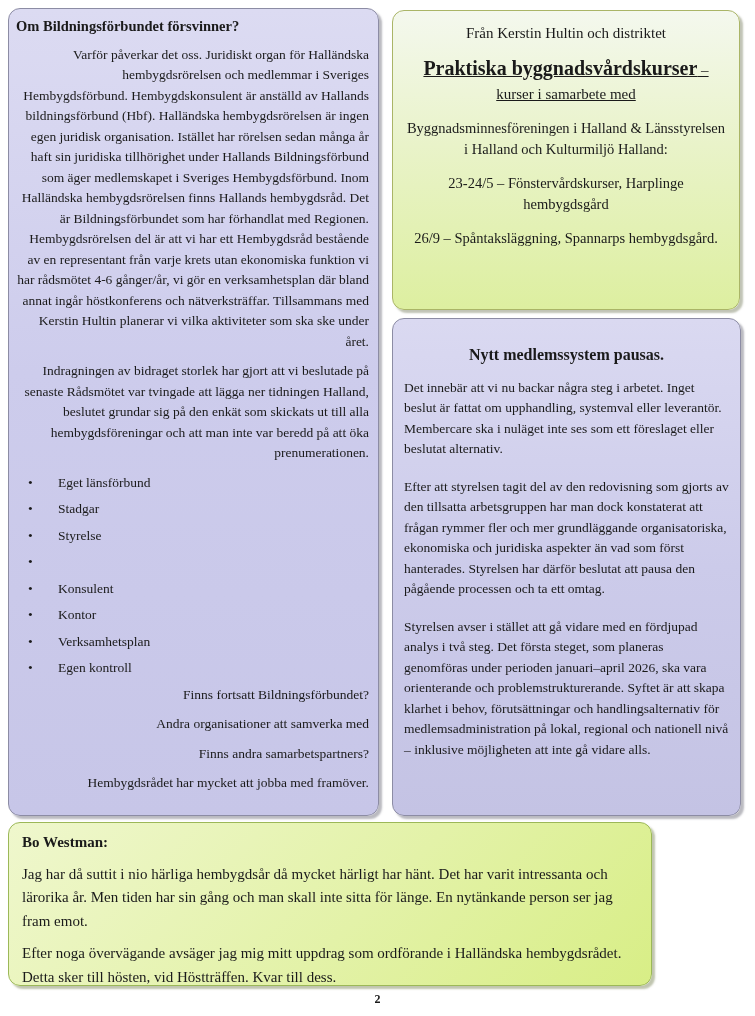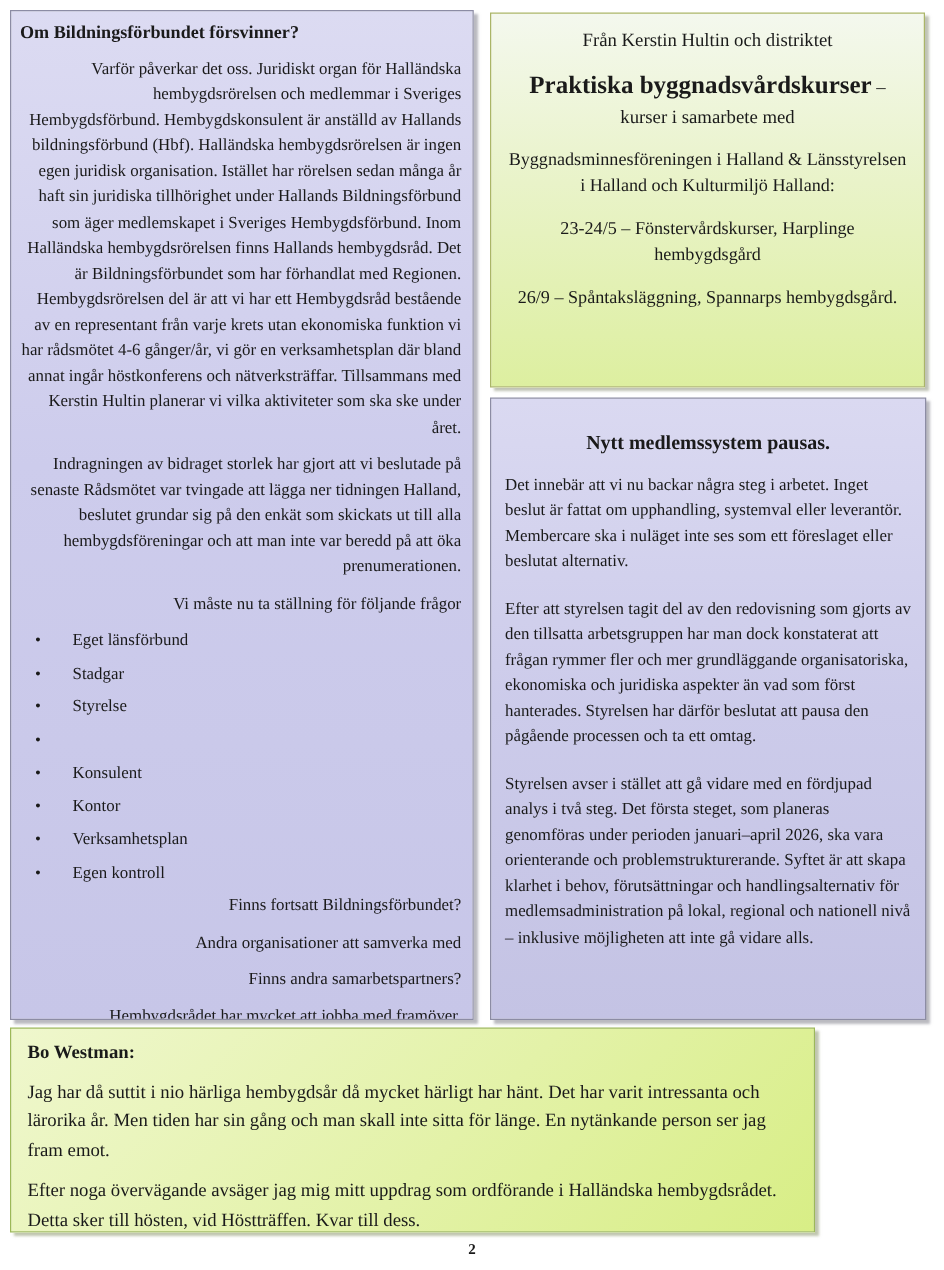--- a/index.html
+++ b/index.html
@@ -4,21 +4,21 @@
 <style>
   html, body { margin:0; padding:0; }
   body {
     width:755px; height:1016px;
     background:#ffffff;
     font-family:"Liberation Serif","DejaVu Serif",serif;
     color:#1a1a1a;
     position:relative;
     overflow:hidden;
   }
-  .box { position:absolute; box-sizing:border-box; overflow:hidden; }
+  .box { position:absolute; box-sizing:border-box; overflow:hidden;border-radius:12px; }
 
   
   #left-box {
     left:8px; top:8px; width:371px; height:808px;
     background:linear-gradient(180deg,#dcdbf2 0%, #cdccec 45%, #c7c6e8 100%);
     border:1px solid #8c8ca4;
     box-shadow:3px 3px 2px rgba(130,130,140,0.55);
     padding:5px 9px 4px 7px;
     font-size:13.5px; line-height:20.5px;
   }
@@ -32,21 +32,21 @@
   #kerstin-box {
     left:392px; top:10px; width:348px; height:300px;
     background:linear-gradient(180deg,#f4f8ee 0%, #e9f3c9 45%, #ddefa0 100%);
     border:1px solid #aab567;
     box-shadow:3px 3px 2px rgba(140,145,120,0.55);
     padding:10px 12px;
     text-align:center;
     font-size:14.5px; line-height:21px;
   }
   #kerstin-box .box-title { font-weight:normal; font-size:15px; margin:2px 0 12px 0; }
-  #kerstin-box .big-heading { font-size:15px; margin:0 0 12px 0; line-height:24px; }
+  #kerstin-box .big-heading { font-size:15px; margin:0 0 12px 0; line-height:24px;text-decoration:underline; }
   #kerstin-box .big-heading .strong { font-weight:bold; font-size:20px; }
   #kerstin-box p { margin:0 0 13px 0; }
 
   
   #medlems-box {
     left:392px; top:318px; width:349px; height:498px;
     background:linear-gradient(180deg,#dad9f1 0%, #cccbea 50%, #c4c3e4 100%);
     border:1px solid #8c8ca4;
     box-shadow:3px 3px 2px rgba(130,130,140,0.55);
     padding:22px 11px;
@@ -72,21 +72,20 @@
     text-align:center; font-weight:bold; font-size:12px;
   }
 </style>
 </head>
 <body>
 
 <div class="box" id="left-box">
   <div class="box-title">Om Bildningsförbundet försvinner?</div>
   <p>Varför påverkar det oss. Juridiskt organ för Halländska hembygdsrörelsen och medlemmar i Sveriges Hembygdsförbund. Hembygdskonsulent är anställd av Hallands bildningsförbund (Hbf). Halländska hembygdsrörelsen är ingen egen juridisk organisation. Istället har rörelsen sedan många år haft sin juridiska tillhörighet under Hallands Bildningsförbund som äger medlemskapet i Sveriges Hembygdsförbund. Inom Halländska hembygdsrörelsen finns Hallands hembygdsråd. Det är Bildningsförbundet som har förhandlat med Regionen. Hembygdsrörelsen del är att vi har ett Hembygdsråd bestående av en representant från varje krets utan ekonomiska funktion vi har rådsmötet 4-6 gånger/år, vi gör en verksamhetsplan där bland annat ingår höstkonferens och nätverksträffar. Tillsammans med Kerstin Hultin planerar vi vilka aktiviteter som ska ske under året.</p>
   <p>Indragningen av bidraget storlek har gjort att vi beslutade på senaste Rådsmötet var tvingade att lägga ner tidningen Halland, beslutet grundar sig på den enkät som skickats ut till alla hembygdsföreningar och att man inte var beredd på att öka prenumerationen.</p>
-  <p>Vi måste nu ta ställning för följande frågor</p>
 
   <div class="bullet-row">
     <span class="dot">•</span>
     <span>Eget länsförbund</span>
   </div>
   <div class="bullet-row">
     <span class="dot">•</span>
     <span>Stadgar</span>
   </div>
   <div class="bullet-row">

